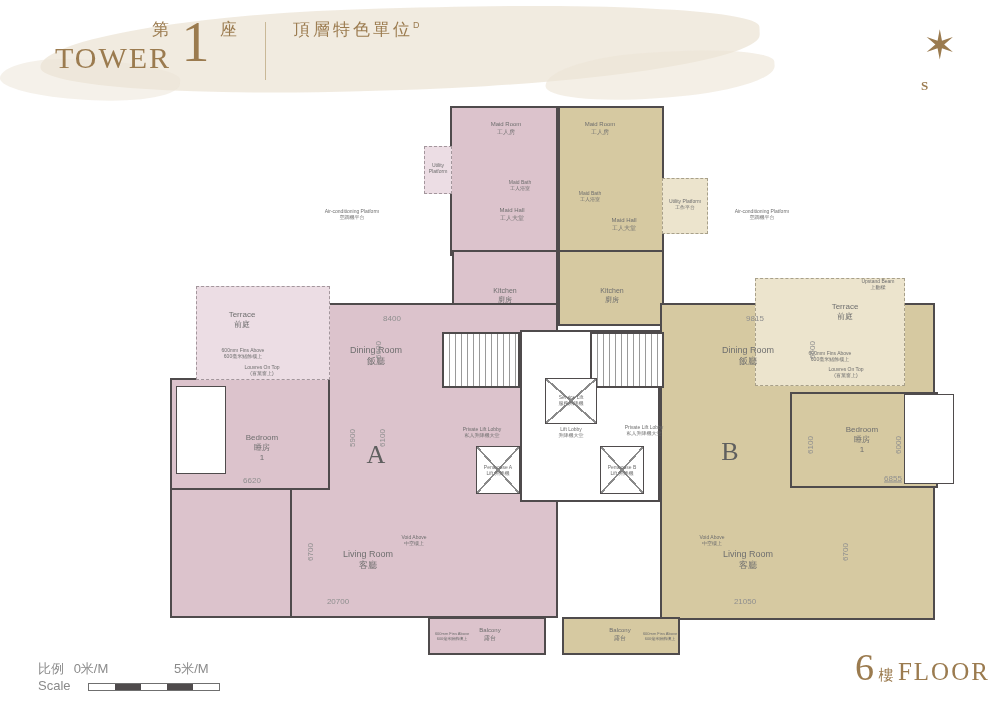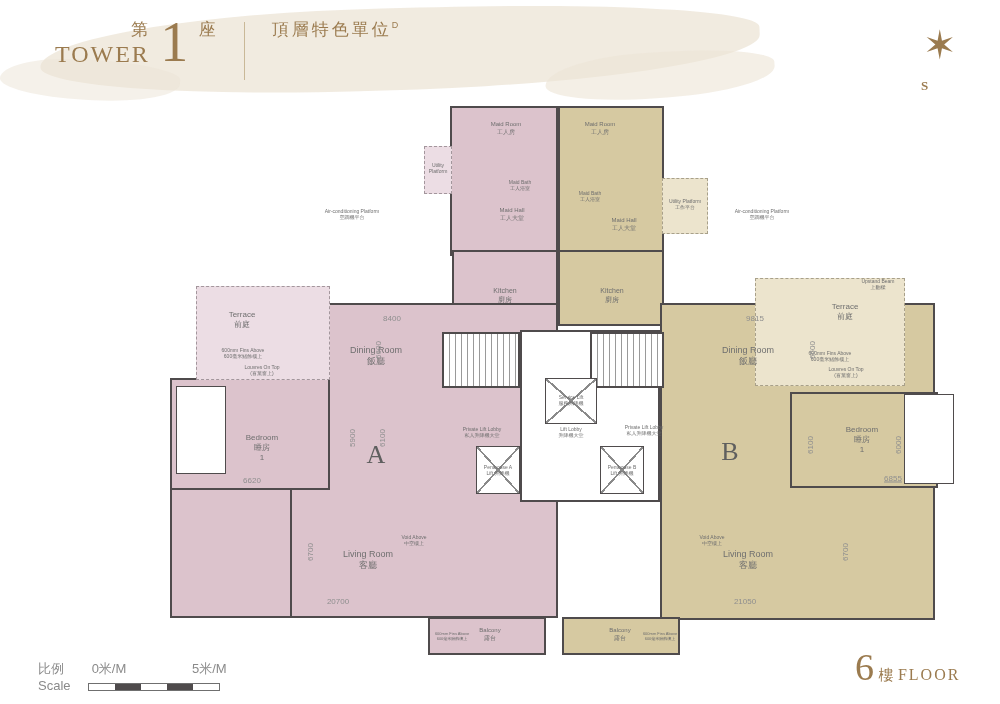--- a/index.html
+++ b/index.html
@@ -6,21 +6,21 @@
   body{width:1000px;height:704px;position:relative;background:#ffffff;overflow:hidden;
        font-family:"Liberation Sans",sans-serif;}
   .abs{position:absolute;}
   
   .stroke{position:absolute;background:#ece4d6;border-radius:45% 55% 50% 50%/60% 40% 55% 45%;opacity:.75;}
   
   #hdr{position:absolute;left:55px;top:18px;color:#9b7b4f;}
   .hdr-block{display:inline-block;vertical-align:top;}
   .tower-wrap{position:relative;display:inline-block;}
   .zh-small{font-size:17px;letter-spacing:2px;}
-  .tower-en{font-family:"Liberation Serif",serif;font-size:24px;letter-spacing:2px;}
+  .tower-en{font-family:"Liberation Serif",serif;font-size:30px;letter-spacing:2px;}
   .big-num{font-family:"Liberation Serif",serif;font-size:56px;line-height:48px;}
   .divider{display:inline-block;width:1px;height:58px;background:#c9b897;margin:4px 22px 0 22px;vertical-align:middle;}
   .unit-zh{font-size:17px;letter-spacing:3px;}
   .unit-zh sup{font-size:9px;}
   .unit-en{font-family:"Liberation Serif",serif;font-size:30px;letter-spacing:2px;}
   
   #compass{position:absolute;left:905px;top:22px;width:70px;height:80px;color:#9b7b4f;}
   #compass .star{position:absolute;left:18px;top:0px;font-size:40px;}
   #compass .s{position:absolute;left:16px;top:56px;font-family:"Liberation Serif",serif;font-size:13px;font-weight:bold;}
   
@@ -45,21 +45,21 @@
   .dim{position:absolute;transform:translate(-50%,-50%);color:#8f8f8f;font-size:8px;white-space:nowrap;}
   .dim.rot{transform:translate(-50%,-50%) rotate(-90deg);}
   
   #scalebox{position:absolute;left:38px;top:660px;color:#8a8a8a;font-size:13px;}
   #scalebar{position:absolute;left:88px;top:683px;width:130px;height:6px;border:1px solid #6f6f6f;display:flex;}
   #scalebar .seg{flex:1;}
   #scalebar .seg.dark{background:#4f4b4c;}
   #floorbox{position:absolute;left:855px;top:645px;color:#9b7b4f;}
   #floorbox .n{font-family:"Liberation Serif",serif;font-size:38px;}
   #floorbox .z{font-size:15px;}
-  #floorbox .f{font-family:"Liberation Serif",serif;font-size:16px;letter-spacing:2px;}
+  #floorbox .f{font-family:"Liberation Serif",serif;font-size:25px;letter-spacing:2px;}
 </style>
 </head>
 <body>
 
 <div class="stroke" style="left:40px;top:8px;width:720px;height:82px;transform:rotate(-2deg);"></div>
 <div class="stroke" style="left:545px;top:52px;width:230px;height:46px;transform:rotate(-4deg);opacity:.6;"></div>
 <div class="stroke" style="left:0px;top:60px;width:180px;height:40px;transform:rotate(3deg);opacity:.5;"></div>
 
 <div id="hdr">
   <div class="hdr-block tower-wrap">
@@ -155,21 +155,21 @@
     <div class="dim rot" style="left: 812px; top: 350px;">6600</div>
     <div class="dim rot" style="left: 810px; top: 445px;">6100</div>
     <div class="dim rot" style="left: 898px; top: 445px;">6000</div>
     <div class="dim" style="left: 893px; top: 478px; text-decoration: underline;">6855</div>
     <div class="dim rot" style="left: 845px; top: 552px;">6700</div>
     <div class="dim" style="left: 745px; top: 601px;">21050</div>
   </div>
 
 <div id="scalebox">
   <span>比例</span>
-  <span style="margin-left:24px;">0米/M</span>
+  <span style="margin-left:6px;">0米/M</span>
   <span style="margin-left:62px;">5米/M</span><br>
   <span>Scale</span>
 </div>
 <div id="scalebar">
   <span class="seg"></span>
     <span class="seg dark"></span>
     <span class="seg"></span>
     <span class="seg dark"></span>
     <span class="seg"></span>
 </div>

